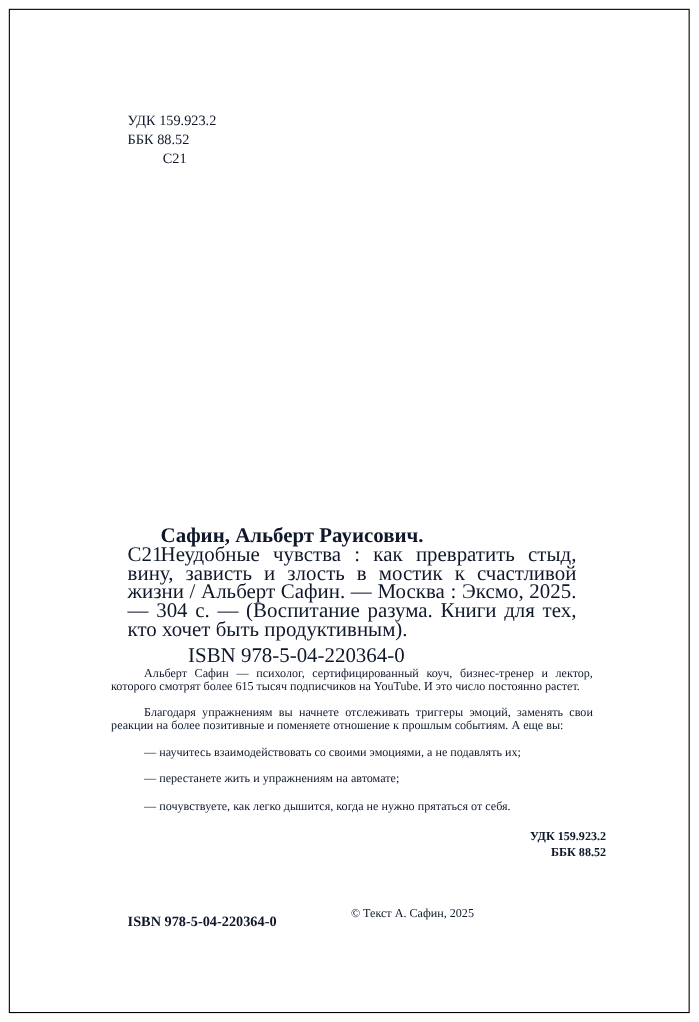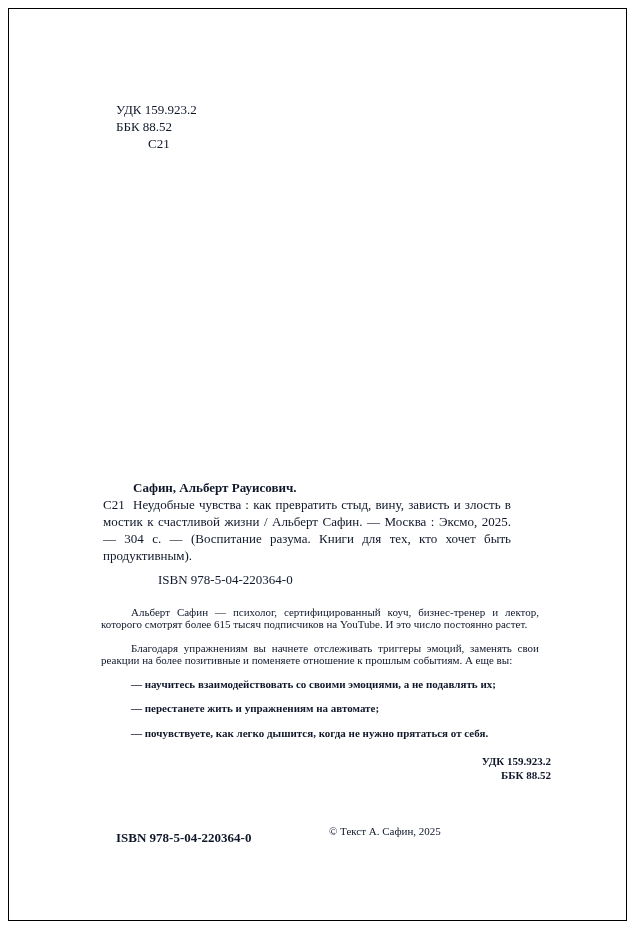--- a/index.html
+++ b/index.html
@@ -31,24 +31,24 @@
   .top-codes {
     left: 107px;
     top: 92px;
     font-size: 13px;
     line-height: 17px;
   }
   .top-codes .s21 { padding-left: 32px; }
 
   
   .biblio {
-    left: 94px;
+    left: 107px;
     top: 470px;
     width: 408px;
-    font-size: 13px;
+    font-size: 19px;
     line-height: 17px;
     text-align: justify;
   }
   .biblio p { margin: 0; }
   .biblio .author {
     font-weight: bold;
     text-indent: 30px;
     text-align: left;
   }
   .biblio .desc { text-indent: 30px; }
@@ -69,21 +69,21 @@
     top: 585px;
     width: 462px;
     font-size: 11px;
     line-height: 12.1px;
     text-align: justify;
   }
   .annotation p {
     margin: 12px;
     text-indent: 30px;
   }
-  .annotation p.li { text-align: left; font-weight: bold; }
+  .annotation p.li { text-align: left; }
 
   
   .bottom-codes {
     left: 80px;
     top: 745px;
     width: 462px;
     text-align: right;
     font-size: 11px;
     line-height: 14px;
     font-weight: bold;
@@ -99,21 +99,21 @@
   }
   .footer .isbn {
     position: absolute;
     left: 0;
     top: 6px;
     font-weight: bold;
     font-size: 13px;
   }
   .footer .copyrights {
     position: absolute;
-    left: 213px;
+    left: 203px;
     top: 0;
   }
 </style>
 </head>
 <body>
 
 <div class="page">
   <div class="frame">
 
     <div class="block top-codes">

